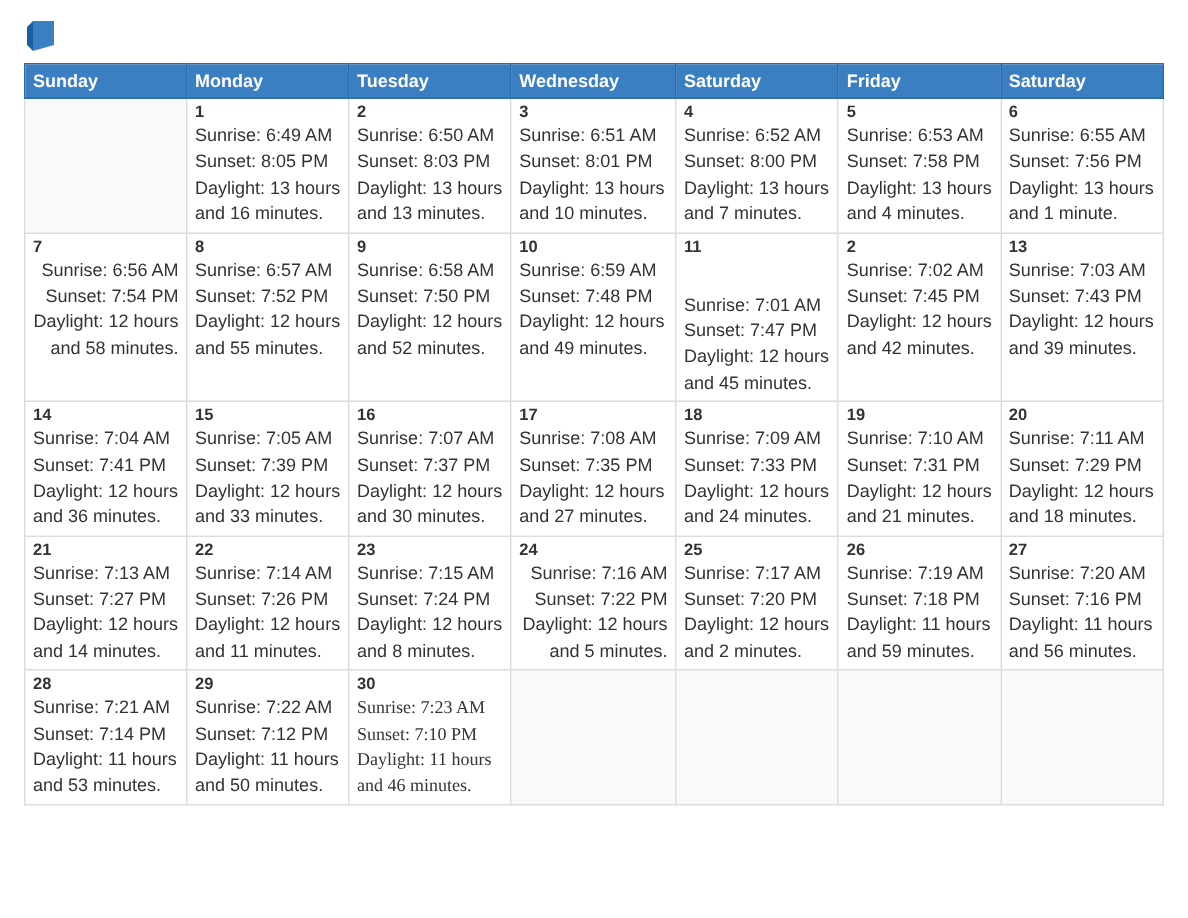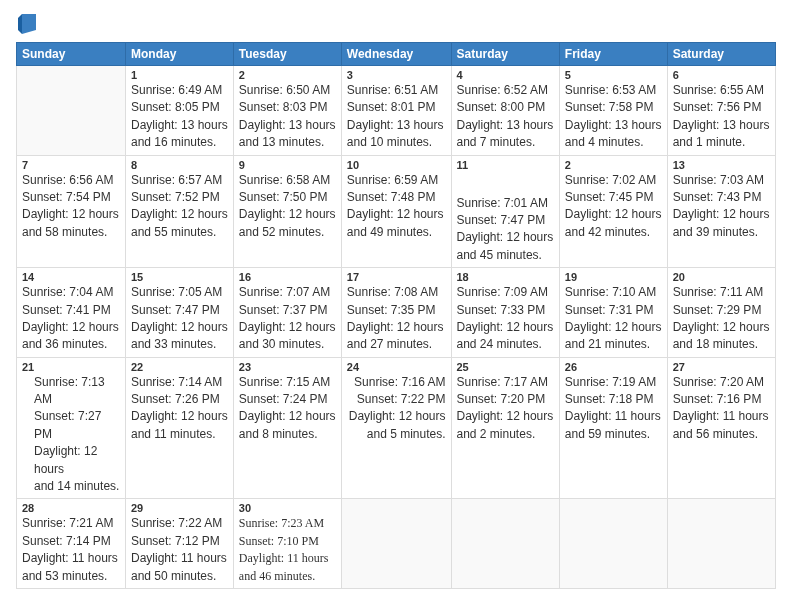--- a/index.html
+++ b/index.html
@@ -175,21 +175,21 @@
             <span class="day-num">6</span>
             <div class="day-info" style="white-space: pre-line;">Sunrise: 6:55 AM
 Sunset: 7:56 PM
 Daylight: 13 hours
 and 1 minute.</div>
           </td>
         </tr>
         <tr>
           <td>
             <span class="day-num">7</span>
-            <div class="day-info" style="white-space: pre-line;">Sunrise: 6:56 AM
+            <div class="day-info" style="white-space: pre-line; text-align: right;">Sunrise: 6:56 AM
 Sunset: 7:54 PM
 Daylight: 12 hours
 and 58 minutes.</div>
           </td>
           <td>
             <span class="day-num">8</span>
             <div class="day-info" style="white-space: pre-line;">Sunrise: 6:57 AM
 Sunset: 7:52 PM
 Daylight: 12 hours
 and 55 minutes.</div>
@@ -234,21 +234,21 @@
           <td>
             <span class="day-num">14</span>
             <div class="day-info" style="white-space: pre-line;">Sunrise: 7:04 AM
 Sunset: 7:41 PM
 Daylight: 12 hours
 and 36 minutes.</div>
           </td>
           <td>
             <span class="day-num">15</span>
             <div class="day-info" style="white-space: pre-line;">Sunrise: 7:05 AM
-Sunset: 7:47 PM
+Sunset: 7:39 PM
 Daylight: 12 hours
 and 33 minutes.</div>
           </td>
           <td>
             <span class="day-num">16</span>
             <div class="day-info" style="white-space: pre-line;">Sunrise: 7:07 AM
 Sunset: 7:37 PM
 Daylight: 12 hours
 and 30 minutes.</div>
           </td>
@@ -277,21 +277,21 @@
             <span class="day-num">20</span>
             <div class="day-info" style="white-space: pre-line;">Sunrise: 7:11 AM
 Sunset: 7:29 PM
 Daylight: 12 hours
 and 18 minutes.</div>
           </td>
         </tr>
         <tr>
           <td>
             <span class="day-num">21</span>
-            <div class="day-info" style="white-space: pre-line; margin-left: 12px;">Sunrise: 7:13 AM
+            <div class="day-info" style="white-space: pre-line;">Sunrise: 7:13 AM
 Sunset: 7:27 PM
 Daylight: 12 hours
 and 14 minutes.</div>
           </td>
           <td>
             <span class="day-num">22</span>
             <div class="day-info" style="white-space: pre-line;">Sunrise: 7:14 AM
 Sunset: 7:26 PM
 Daylight: 12 hours
 and 11 minutes.</div>

